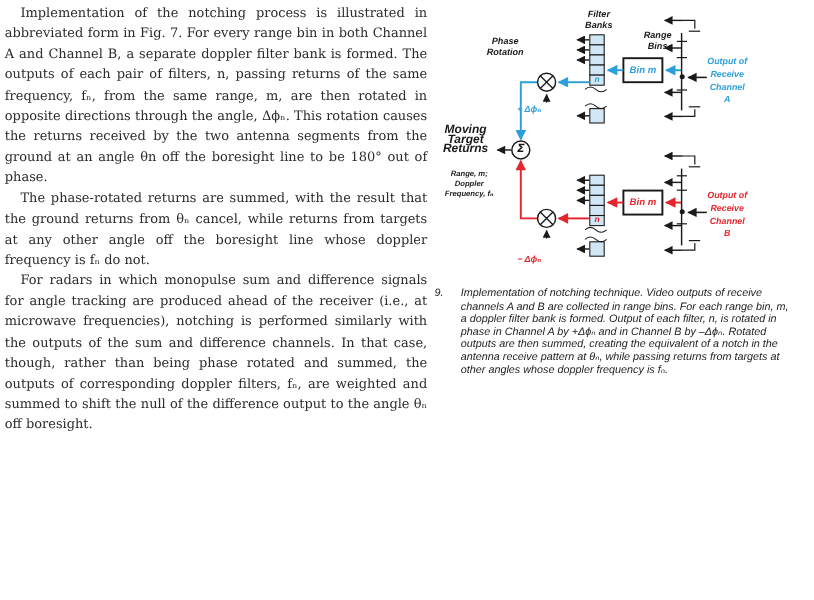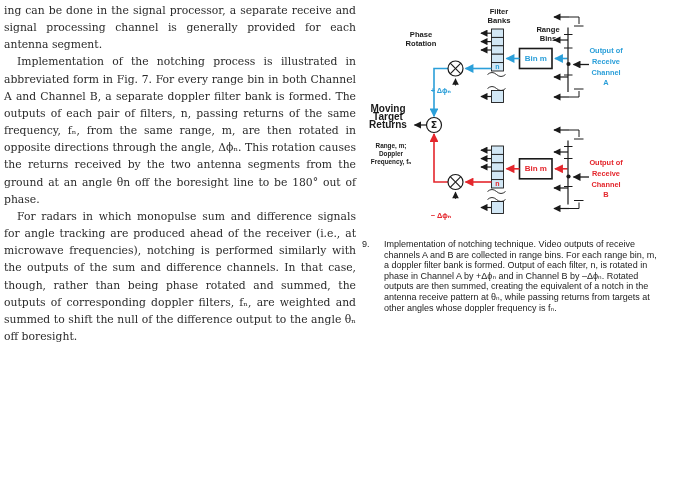--- a/index.html
+++ b/index.html
@@ -6,21 +6,21 @@
   .page{position:relative;width:678px;height:500px;background:#fff;overflow:hidden;
         color:#1a1a1a;}
   
   .article{position:absolute;left:4px;top:2px;width:352px;
            font-family:"DejaVu Serif","Liberation Serif",serif;
            font-size:10.8px;line-height:17.15px;color:#2b2b2b;
            text-align:justify;}
   .article p{margin:0;}
   .article p.ind{text-indent:13px;}
   
-  .figure{position:absolute;left:360px;top:0;width:318px;height:500px;}
+  .figure{position:absolute;left:360px;top:0;width:318px;height:500px;font-style:italic;}
   .figure svg{position:absolute;left:0;top:0;}
   .dl{position:absolute;font-family:"Liberation Sans","DejaVu Sans",sans-serif;
       font-weight:bold;text-align:center;white-space:pre-line;color:#1a1a1a;}
   .blue{color:#2b9fd9;}
   .red{color:#e4262c;}
   #lb-filter-banks{left:114px;top:8px;width:50px;font-size:7.6px;line-height:8.8px;}
   #lb-range-bins{left:166px;top:26px;width:44px;font-size:7.6px;line-height:8.8px;}
   #lb-phase-rotation{left:37px;top:31px;width:48px;font-size:7.6px;line-height:8.8px;}
   #lb-moving-target{left:7px;top:105px;width:42px;font-size:10px;line-height:7.8px;}
   #lb-range-doppler{left:3px;top:142px;width:56px;font-size:6.4px;line-height:7.8px;}
@@ -40,22 +40,22 @@
            font-size:9px;line-height:10.6px;color:#222;}
   .caption .num{width:22px;flex:0 0 22px;}
   .caption .txt{flex:1;width:274px;}
 </style>
 </head>
 <body>
 
 <div class="page">
 
   <div class="article">
-    <p>ing can be done in the signal processor, a separate receive and signal processing channel is generally provided for each antenna segment.</p>
     <p class="ind">Implementation of the notching process is illustrated in abbreviated form in Fig. 7. For every range bin in both Channel A and Channel B, a separate doppler filter bank is formed. The outputs of each pair of filters, n, passing returns of the same frequency, fₙ, from the same range, m, are then rotated in opposite directions through the angle, Δϕₙ. This rotation causes the returns received by the two antenna segments from the ground at an angle θn off the boresight line to be 180° out of phase.</p>
+    <p class="ind">The phase-rotated returns are summed, with the result that the ground returns from θₙ cancel, while returns from targets at any other angle off the boresight line whose doppler frequency is fₙ do not.</p>
     <p class="ind">For radars in which monopulse sum and difference signals for angle tracking are produced ahead of the receiver (i.e., at microwave frequencies), notching is performed similarly with the outputs of the sum and difference channels. In that case, though, rather than being phase rotated and summed, the outputs of corresponding doppler filters, fₙ, are weighted and summed to shift the null of the difference output to the angle θₙ off boresight.</p>
   </div>
 
   <div class="figure">
 
     <svg width="318" height="235" viewBox="0 0 318 235">
       <defs>
         <marker id="mblk" viewBox="0 0 10 10" refX="9" refY="5" markerWidth="7" markerHeight="6" orient="auto-start-reverse">
           <path d="M0,0 L10,5 L0,10 z" fill="#1a1a1a"></path>
         </marker>

